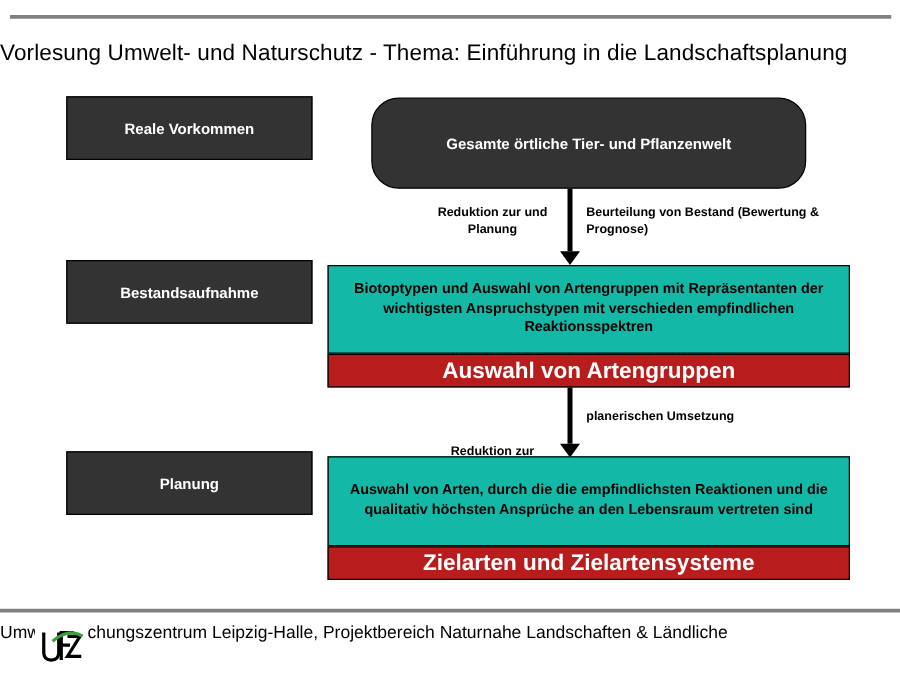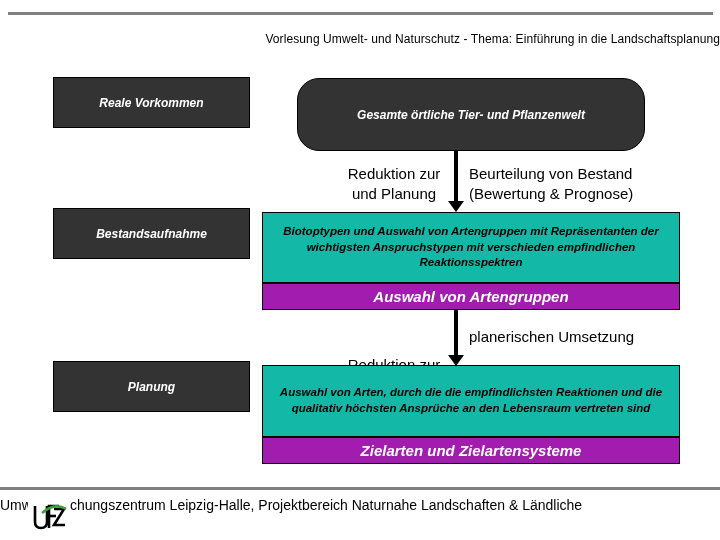--- a/index.html
+++ b/index.html
@@ -28,56 +28,55 @@
     height: 3px;
   }
   .rule-top  { left: 8px;  top: 12px;  width: 705px; }
   .rule-bot  { left: 0px;  top: 487px; width: 720px; }
 
   .slide-title {
     position: absolute;
     left: 0;
     top: 32px;
     width: 720px;
-    text-align: right;
-    font-size: 12px;
+    text-align: left;
+    font-size: 18px;
     font-weight: normal;
     color: #000000;
     letter-spacing: 0.1px;
   }
 
   
   .box {
     position: absolute;
     box-sizing: border-box;
     display: flex;
     align-items: center;
     justify-content: center;
     text-align: center;
     border: 1px solid #000000;
-    font-style: italic;
   }
   .box-dark {
     background: #333333;
     color: #ffffff;
     font-weight: bold;
     font-size: 12px;
   }
   .box-gray {
     background: #14b8a6;
     color: #000000;
     font-weight: bold;
     font-size: 11.5px;
     line-height: 1.35;
   }
   .box-band {
-    background: #a21caf;
+    background: #b91c1c;
     color: #ffffff;
     font-weight: bold;
-    font-size: 15px;
+    font-size: 18px;
   }
   .box-inner { padding: 0 10px; }
 
   
   .stage-box {
     left: 53px;
     width: 197px;
     height: 51px;
   }
   #stage-reale       { top: 77px; }
@@ -142,22 +141,22 @@
   #arrow-1 .stem { height: 50px; }
   #arrow-1 .head { top: 50px; }
 
   #arrow-2 { left: 446px; top: 310px; height: 56px; }
   #arrow-2 .stem { height: 45px; }
   #arrow-2 .head { top: 45px; }
 
   
   .annot {
     position: absolute;
-    font-size: 15px;
-    font-weight: normal;
+    font-size: 10px;
+    font-weight: bold;
     color: #000000;
     line-height: 1.3;
   }
   .annot-left  { text-align: center; }
   .annot-right { text-align: left; }
 
   #annot-1-left  { left: 338px; top: 164px; width: 112px; }
   #annot-1-right { left: 469px; top: 164px; width: 200px; }
   #annot-2-left  { left: 338px; top: 327px; width: 112px; margin-top: 28px; }
   #annot-2-right { left: 469px; top: 327px; width: 210px; }

